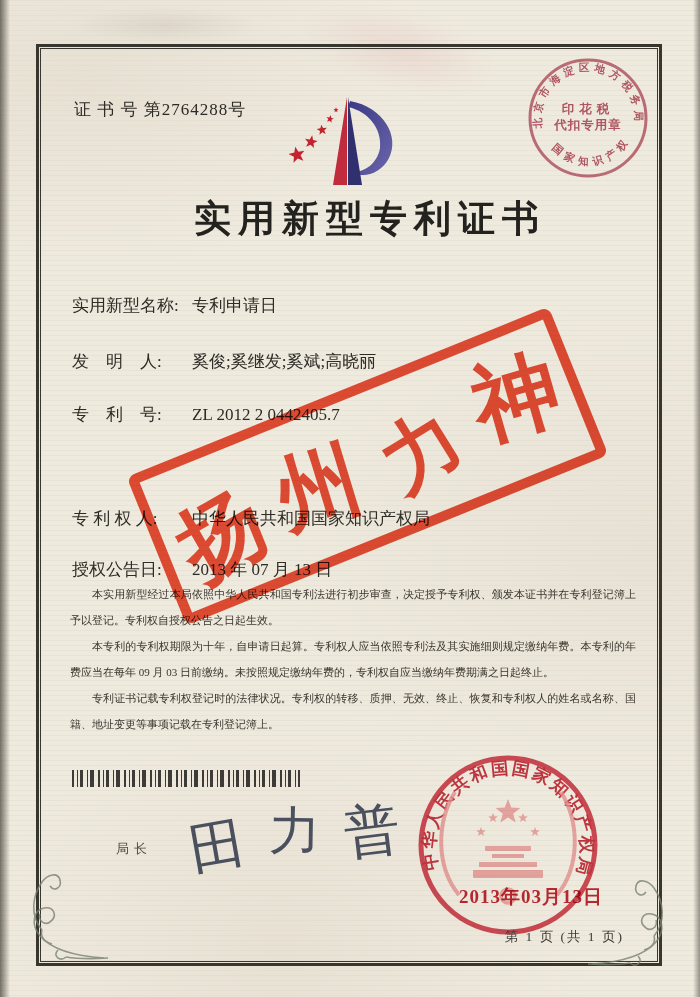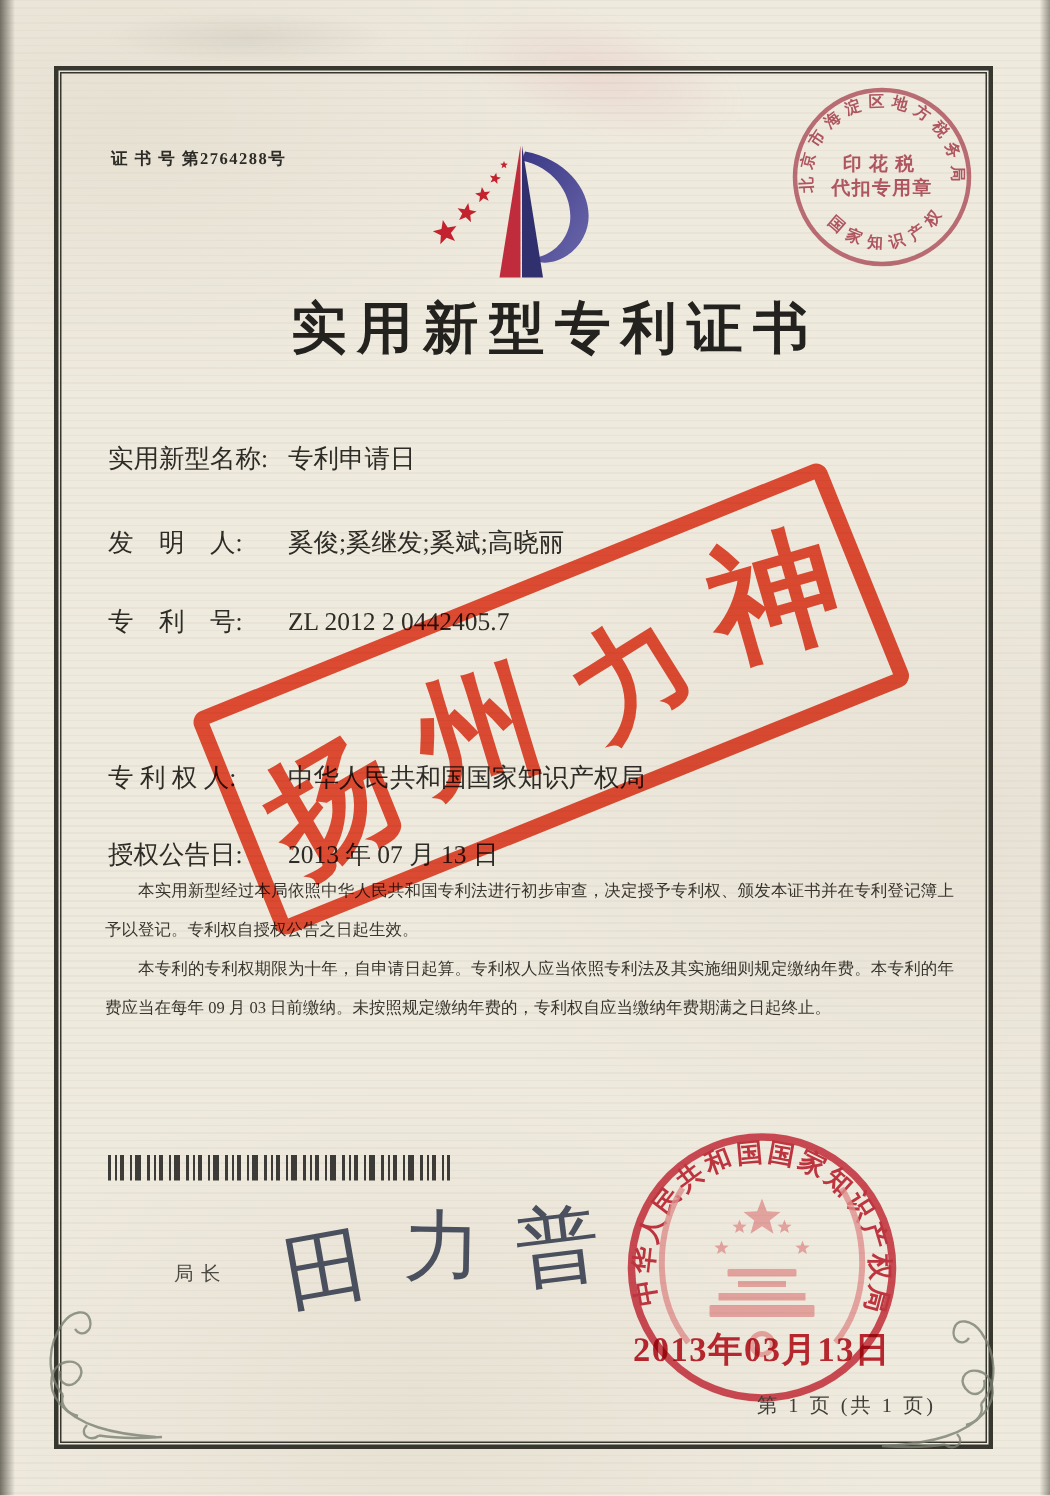--- a/index.html
+++ b/index.html
@@ -21,21 +21,21 @@
     background:radial-gradient(ellipse at center, rgba(210,120,130,0.14), rgba(0,0,0,0) 70%);
     filter:blur(3px);transform:rotate(14deg);}
   .smudge-gray{position:absolute;left:70px;top:8px;width:190px;height:34px;border-radius:50%;
     background:radial-gradient(ellipse at center, rgba(120,113,100,0.12), rgba(0,0,0,0) 70%);
     filter:blur(2px);}
 
   .frame{position:absolute;left:36px;top:44px;width:620px;height:916px;
     border:3px solid #37362f;}
   .frame::after{content:"";position:absolute;inset:1px;border:1px solid #37362f;}
 
-  .cert-no{position:absolute;left:74px;top:98px;font-size:11px;color:#2d2b26;letter-spacing:1px;font-weight:bold;}
+  .cert-no{position:absolute;left:74px;top:98px;font-size:17px;color:#2d2b26;letter-spacing:1px;}
 
   
   .logo{position:absolute;left:270px;top:93px;width:160px;height:108px;}
 
   .title{position:absolute;left:0;width:700px;top:194px;text-align:center;
     font-size:37px;font-weight:600;color:#23221e;letter-spacing:7px;padding-left:20px;}
 
   
   .field{position:absolute;left:72px;font-size:17px;color:#2e2c27;white-space:nowrap;}
   .field .label{display:inline-block;min-width:112px;}
@@ -61,22 +61,22 @@
   .signer-title{position:absolute;left:116px;top:840px;font-size:13px;color:#4b4a44;letter-spacing:5px;}
   .signer-name{position:absolute;left:188px;top:796px;font-size:56px;color:#394050;
     letter-spacing:22px;transform:rotate(-4deg);opacity:.9;}
   .signer-name .ch0{display:inline-block;transform:rotate(-6deg) translateY(6px);}
   .signer-name .ch1{display:inline-block;transform:rotate(5deg) translateY(-2px) scale(.92);}
   .signer-name .ch2{display:inline-block;transform:rotate(-3deg) translateY(2px);}
 
   
   .office-seal{position:absolute;left:413px;top:750px;width:190px;height:190px;
     mix-blend-mode:multiply;opacity:.92;}
-  .seal-date{position:absolute;left:413px;top:884px;width:190px;text-align:center;
-    font-size:23px;font-weight:bold;color:#c42a35;letter-spacing:1px;
+  .seal-date{position:absolute;left:413px;top:884px;width:190px;text-align:right;
+    font-size:19px;font-weight:bold;color:#c42a35;letter-spacing:1px;
     mix-blend-mode:multiply;}
 
   
   .company-stamp{position:absolute;left:140px;top:386px;width:435px;height:140px;
     border:10px solid #e8381c;border-radius:8px;
     transform:rotate(-22deg);
     display:flex;align-items:center;justify-content:center;gap:22px;
     color:#e8381c;font-size:86px;font-weight:bold;
     mix-blend-mode:multiply;opacity:.88;}
   .company-stamp .ch{display:inline-block;}
@@ -146,20 +146,21 @@
   <div class="field f4">
     <span class="label">专 利 权 人:</span><span class="value">中华人民共和国国家知识产权局</span>
   </div>
   <div class="field f5">
     <span class="label">授权公告日:</span><span class="value">2013 年 07 月 13 日</span>
   </div>
 
   <div class="body-text">
     <p>本实用新型经过本局依照中华人民共和国专利法进行初步审查，决定授予专利权、颁发本证书并在专利登记簿上予以登记。专利权自授权公告之日起生效。</p>
     <p>本专利的专利权期限为十年，自申请日起算。专利权人应当依照专利法及其实施细则规定缴纳年费。本专利的年费应当在每年 09 月 03 日前缴纳。未按照规定缴纳年费的，专利权自应当缴纳年费期满之日起终止。</p>
+    <p>专利证书记载专利权登记时的法律状况。专利权的转移、质押、无效、终止、恢复和专利权人的姓名或名称、国籍、地址变更等事项记载在专利登记簿上。</p>
   </div>
 
   <div class="barcode"></div>
 
   <div class="signer-title">局长</div>
   <div class="signer-name"><span class="ch ch0">田</span><span class="ch ch1">力</span><span class="ch ch2">普</span></div>
 
   <div class="office-seal">
     <svg width="190" height="190" viewBox="0 0 190 190">
       <circle cx="95" cy="95" r="87" fill="none" stroke="#cf2b3c" stroke-width="5" opacity="0.9"></circle>

